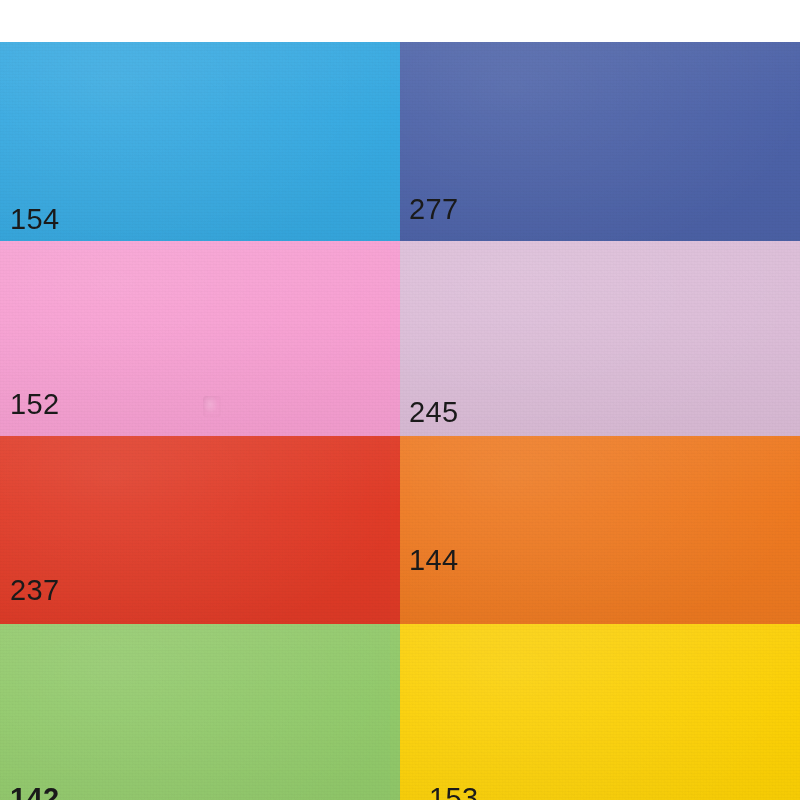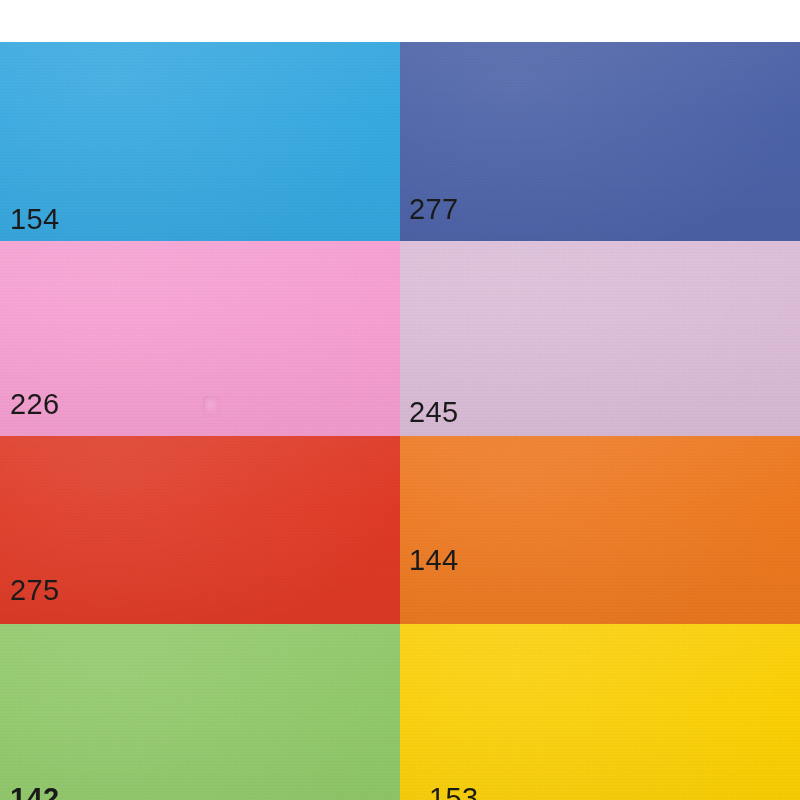--- a/index.html
+++ b/index.html
@@ -127,33 +127,33 @@
       <div class="sheen"></div>
       <div class="grain"></div>
     </div>
     <div class="swatch-label" style="left:409px; top:153px;">277</div>
 
     <div class="swatch" style="left:0px; top:199px; width:400px; height:195px; background:#F79FD2;">
       <div class="sheen"></div>
       <div class="grain"></div>
       <div class="faint-mark" style="left:203px; top:155px; width:18px; height:21px;"></div>
     </div>
-    <div class="swatch-label" style="left:10px; top:348px;">226</div>
+    <div class="swatch-label" style="left:10px; top:348px;">152</div>
 
     <div class="swatch" style="left:400px; top:199px; width:400px; height:195px; background:#DCBDD8;">
       <div class="sheen"></div>
       <div class="grain"></div>
     </div>
     <div class="swatch-label" style="left:409px; top:356px;">245</div>
 
     <div class="swatch" style="left:0px; top:394px; width:400px; height:188px; background:#E03A26;">
       <div class="sheen"></div>
       <div class="grain"></div>
     </div>
-    <div class="swatch-label" style="left:10px; top:534px;">275</div>
+    <div class="swatch-label" style="left:10px; top:534px;">237</div>
 
     <div class="swatch" style="left:400px; top:394px; width:400px; height:188px; background:#EE7920;">
       <div class="sheen"></div>
       <div class="grain"></div>
     </div>
     <div class="swatch-label" style="left:409px; top:504px;">144</div>
 
     <div class="swatch" style="left:0px; top:582px; width:400px; height:218px; background:#91C96A;">
       <div class="sheen"></div>
       <div class="grain"></div>

